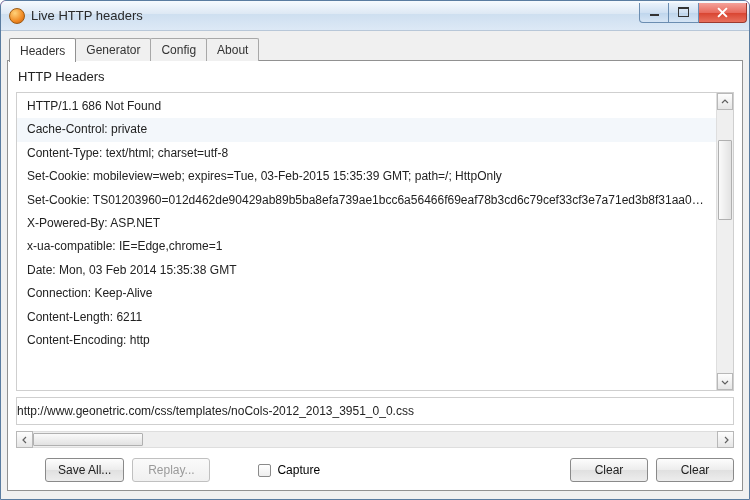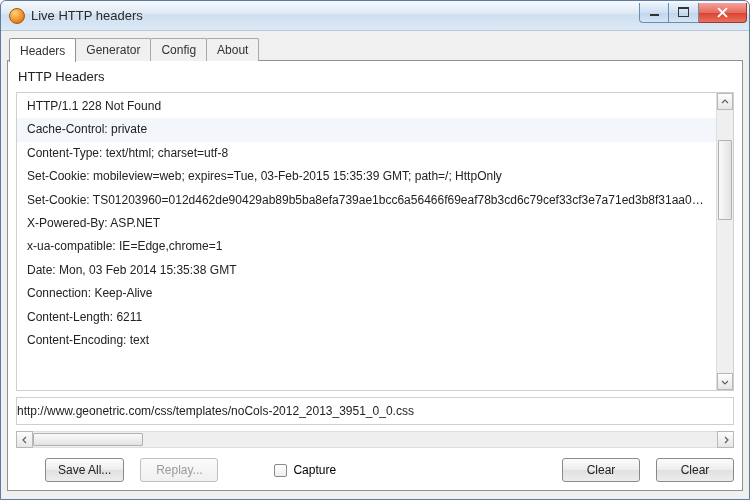--- a/index.html
+++ b/index.html
@@ -211,21 +211,21 @@
     left: 0; width: 110px;
     background: linear-gradient(to bottom, #fafafa, #e2e2e2);
     border: 1px solid #b0b0b0;
     border-radius: 1px;
   }
 
   
   .button-row {
     display: flex;
     align-items: center;
-    gap: 16px;
+    gap: 8px;
     padding-top: 4px;
     padding-left: 29px;
   }
   .button-row .spacer { flex: 1; }
   .btn {
     min-width: 78px;
     height: 24px;
     padding: 0 12px;
     border: 1px solid #8a8a8a;
     border-radius: 3px;
@@ -279,31 +279,31 @@
       <div class="tab">Config</div>
       <div class="tab">About</div>
     </div>
 
     <div class="tabpanel">
 
       <div class="panel-title">HTTP Headers</div>
 
       <div class="headers-box">
         <div class="headers-list" id="headers-list">
-            <div class="header-line">HTTP/1.1 228 Not Found</div>
+            <div class="header-line">HTTP/1.1 686 Not Found</div>
             <div class="header-line highlight">Cache-Control: private</div>
             <div class="header-line">Content-Type: text/html; charset=utf-8</div>
             <div class="header-line">Set-Cookie: mobileview=web; expires=Tue, 03-Feb-2015 15:35:39 GMT; path=/; HttpOnly</div>
             <div class="header-line">Set-Cookie: TS01203960=012d462de90429ab89b5ba8efa739ae1bcc6a56466f69eaf78b3cd6c79cef33cf3e7a71ed3b8f31aa015...</div>
             <div class="header-line">X-Powered-By: ASP.NET</div>
             <div class="header-line">x-ua-compatible: IE=Edge,chrome=1</div>
             <div class="header-line">Date: Mon, 03 Feb 2014 15:35:38 GMT</div>
             <div class="header-line">Connection: Keep-Alive</div>
             <div class="header-line">Content-Length: 6211</div>
-            <div class="header-line">Content-Encoding: text</div>
+            <div class="header-line">Content-Encoding: http</div>
           </div>
         <div class="headers-vscroll">
           <div class="vscroll-btn">
             <svg viewBox="0 0 8 8">
                 <path d="M1 5 L4 2 L7 5" stroke="#606060" stroke-width="1.2" fill="none"></path>
               </svg>
           </div>
           <div class="vscroll-track">
             <div class="vscroll-thumb"></div>
           </div>

